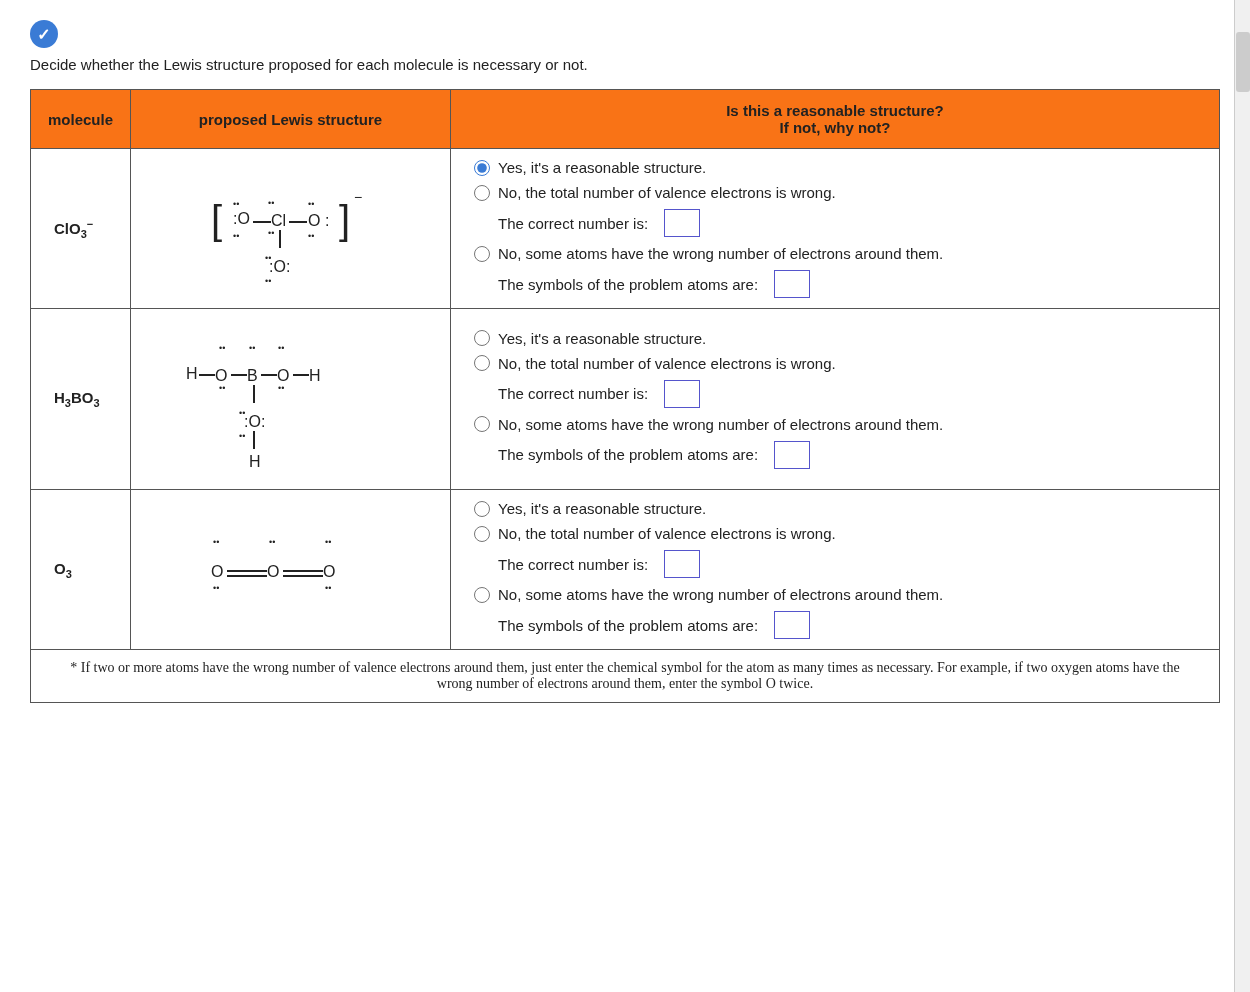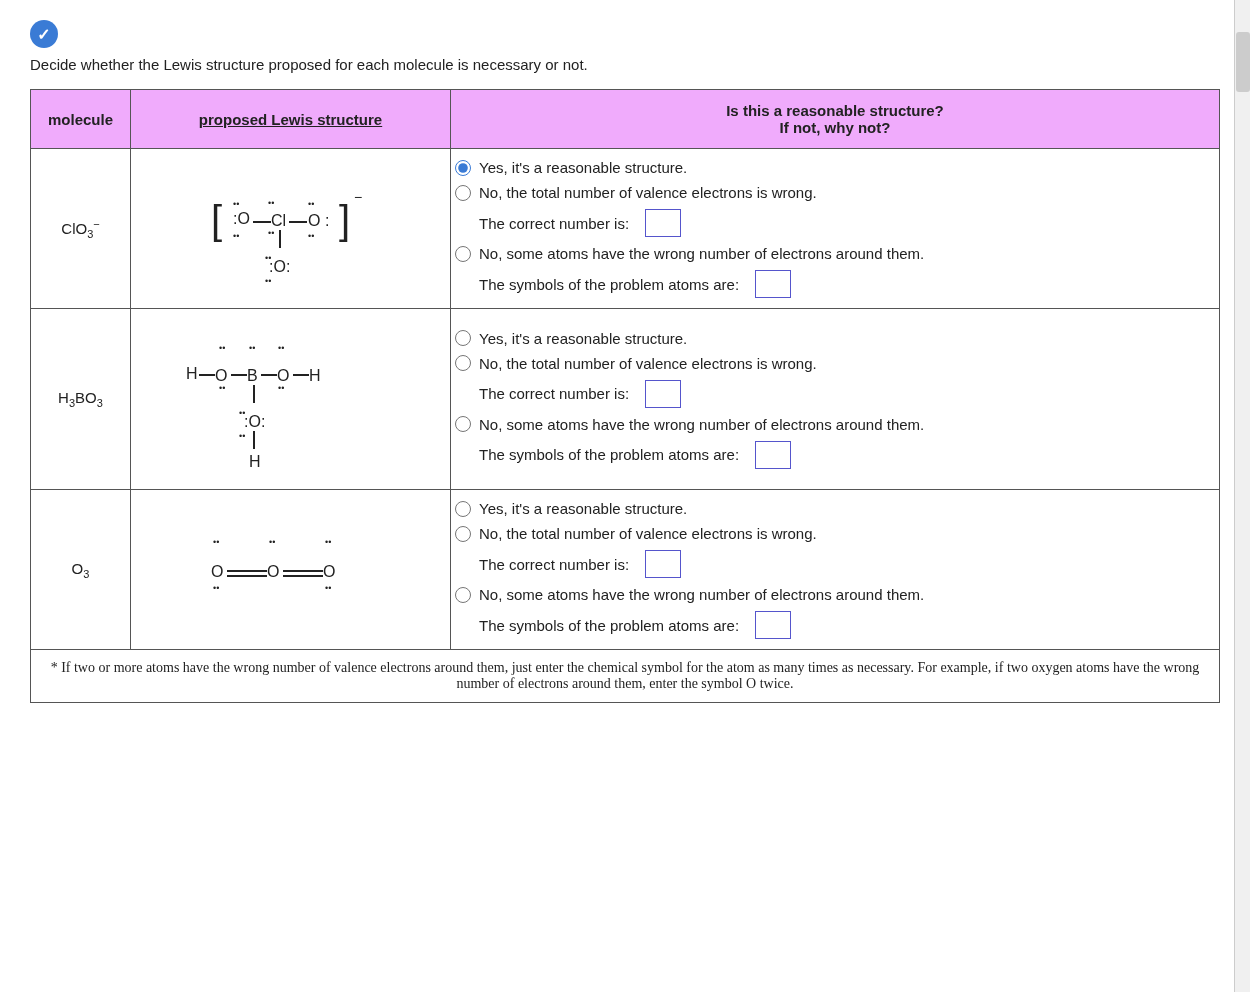--- a/index.html
+++ b/index.html
@@ -27,37 +27,36 @@
       font-size: 15px;
       margin-bottom: 16px;
     }
     .main-table {
       width: 100%;
       border-collapse: collapse;
       border: 1.5px solid #555;
     }
     .main-table th, .main-table td {
       border: 1.5px solid #555;
-      padding: 10px 4px;
+      padding: 10px 23px;
       vertical-align: middle;
     }
     .main-table thead th {
-      background: #f0abfc;
+      background: #f97316;
       font-weight: bold;
       text-align: center;
       padding: 12px;
     }
     .col-molecule {
       width: 100px;
-      text-align: center;
+      font-weight: bold;
     }
     .col-structure {
       width: 320px;
       text-align: center;
-      text-decoration: underline;
     }
     .col-question {
       text-align: left;
     }
     .radio-group {
       display: flex;
       flex-direction: column;
       gap: 8px;
     }
     .radio-row {

